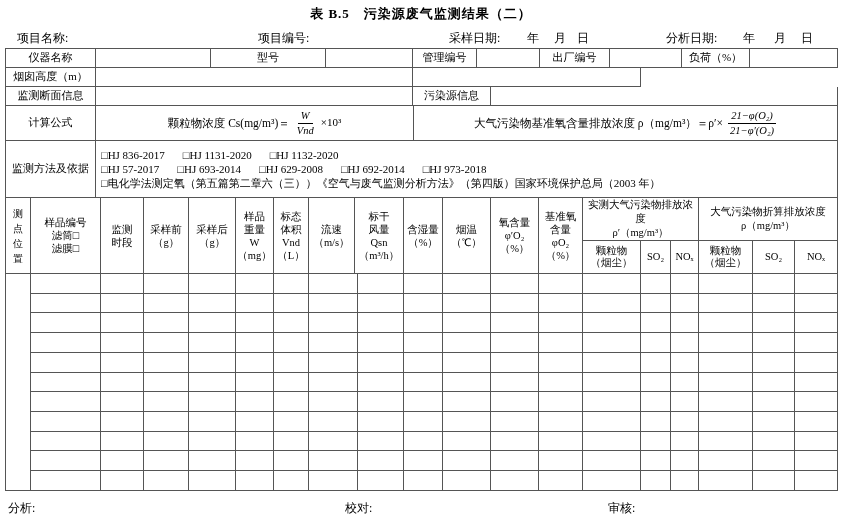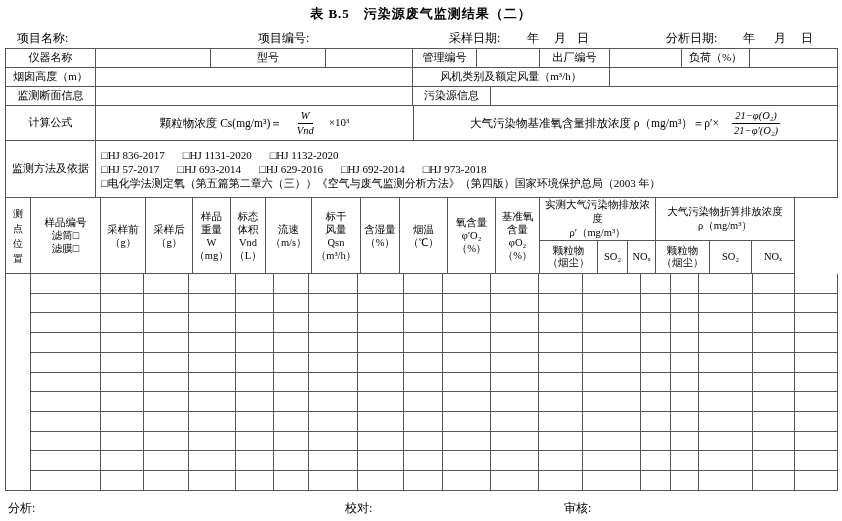--- a/index.html
+++ b/index.html
@@ -16,21 +16,21 @@
   .form { position:absolute; left:5px; top:48px; width:833px;
           border-top:1px solid #555; border-left:1px solid #555; font-size:11px; }
   .trow { display:flex; }
   .tcell { border-right:1px solid #555; border-bottom:1px solid #555;
            display:flex; align-items:center; justify-content:center;
            text-align:center; overflow:hidden; white-space:pre-line; line-height:1.25; }
   .h19 { height:19px; } .h35 { height:35px; } .h57 { height:57px; }
   .lab { }
 
   
-  .fcell { gap:12px; font-size:11.5px; }
+  .fcell { gap:4px; font-size:11.5px; }
   .frac { display:inline-flex; flex-direction:column; align-items:center;
           font-size:10.5px; font-style:italic; vertical-align:middle; }
   .frac .num { border-bottom:1px solid #000; padding:0 3px; }
   .frac .den { padding:0 3px; }
   .fsuffix { font-size:11px; }
 
   
   .mcell { flex-direction:column; align-items:flex-start; justify-content:center;
            text-align:left; padding-left:5px; font-size:11px; line-height:14px; }
   .mline { display:flex; column-gap:18px; white-space:pre; }
@@ -86,21 +86,20 @@
       <div class="tcell h19" style="width:63px"></div>
       <div class="tcell lab h19" style="width:70px">出厂编号</div>
       <div class="tcell h19" style="width:72px"></div>
       <div class="tcell lab h19" style="width:68px">负荷（%）</div>
       <div class="tcell h19" style="width:88px"></div>
     </div>
 
     <div class="trow">
       <div class="tcell lab h19" style="width:90px">烟囱高度（m）</div>
       <div class="tcell h19" style="width:317px"></div>
-      <div class="tcell lab h19" style="width:197px">风机类别及额定风量（m³/h）</div>
       <div class="tcell h19" style="width:228px"></div>
     </div>
 
     <div class="trow">
       <div class="tcell lab h19" style="width:90px">监测断面信息</div>
       <div class="tcell h19" style="width:317px"></div>
       <div class="tcell lab h19" style="width:78px">污染源信息</div>
       <div class="tcell h19" style="width:347px"></div>
     </div>
 
@@ -129,38 +128,40 @@
         <div class="mline">
         </div>
         <div class="mline">
           <span>□HJ 836-2017</span>
           <span>□HJ 1131-2020</span>
           <span>□HJ 1132-2020</span>
         </div>
         <div class="mline">
           <span>□HJ 57-2017</span>
           <span>□HJ 693-2014</span>
-          <span>□HJ 629-2016</span>
+          <span>□HJ 629-2008</span>
           <span>□HJ 692-2014</span>
           <span>□HJ 973-2018</span>
         </div>
         <div class="mline">
           <span>□电化学法测定氧（第五篇第二章六（三））《空气与废气监测分析方法》（第四版）国家环境保护总局（2003 年）</span>
         </div>
       </div>
     </div>
 
     <div class="hdr">
       <div class="tcell hcol vert" style="width:25px">测
 点
 位
 置</div>
       <div class="tcell hcol" style="width:70px">样品编号
 滤筒□
 滤膜□</div>
+      <div class="tcell hcol" style="width:43px">监测
+时段</div>
       <div class="tcell hcol" style="width:45px">采样前
 （g）</div>
       <div class="tcell hcol" style="width:47px">采样后
 （g）</div>
       <div class="tcell hcol" style="width:38px">样品
 重量
 W
 （mg）</div>
       <div class="tcell hcol" style="width:35px">标态
 体积
@@ -429,16 +430,16 @@
             <div class="tcell bcell" style="width: 43px;"></div>
           </div>
         </div>
     </div>
 
   </div>
 
   <div class="footer">
     <span style="left:8px">分析:</span>
     <span style="left:345px">校对:</span>
-    <span style="left:564px">审核:</span>
+    <span style="left:608px">审核:</span>
   </div>
 
 </div>
 
 </body></html>

